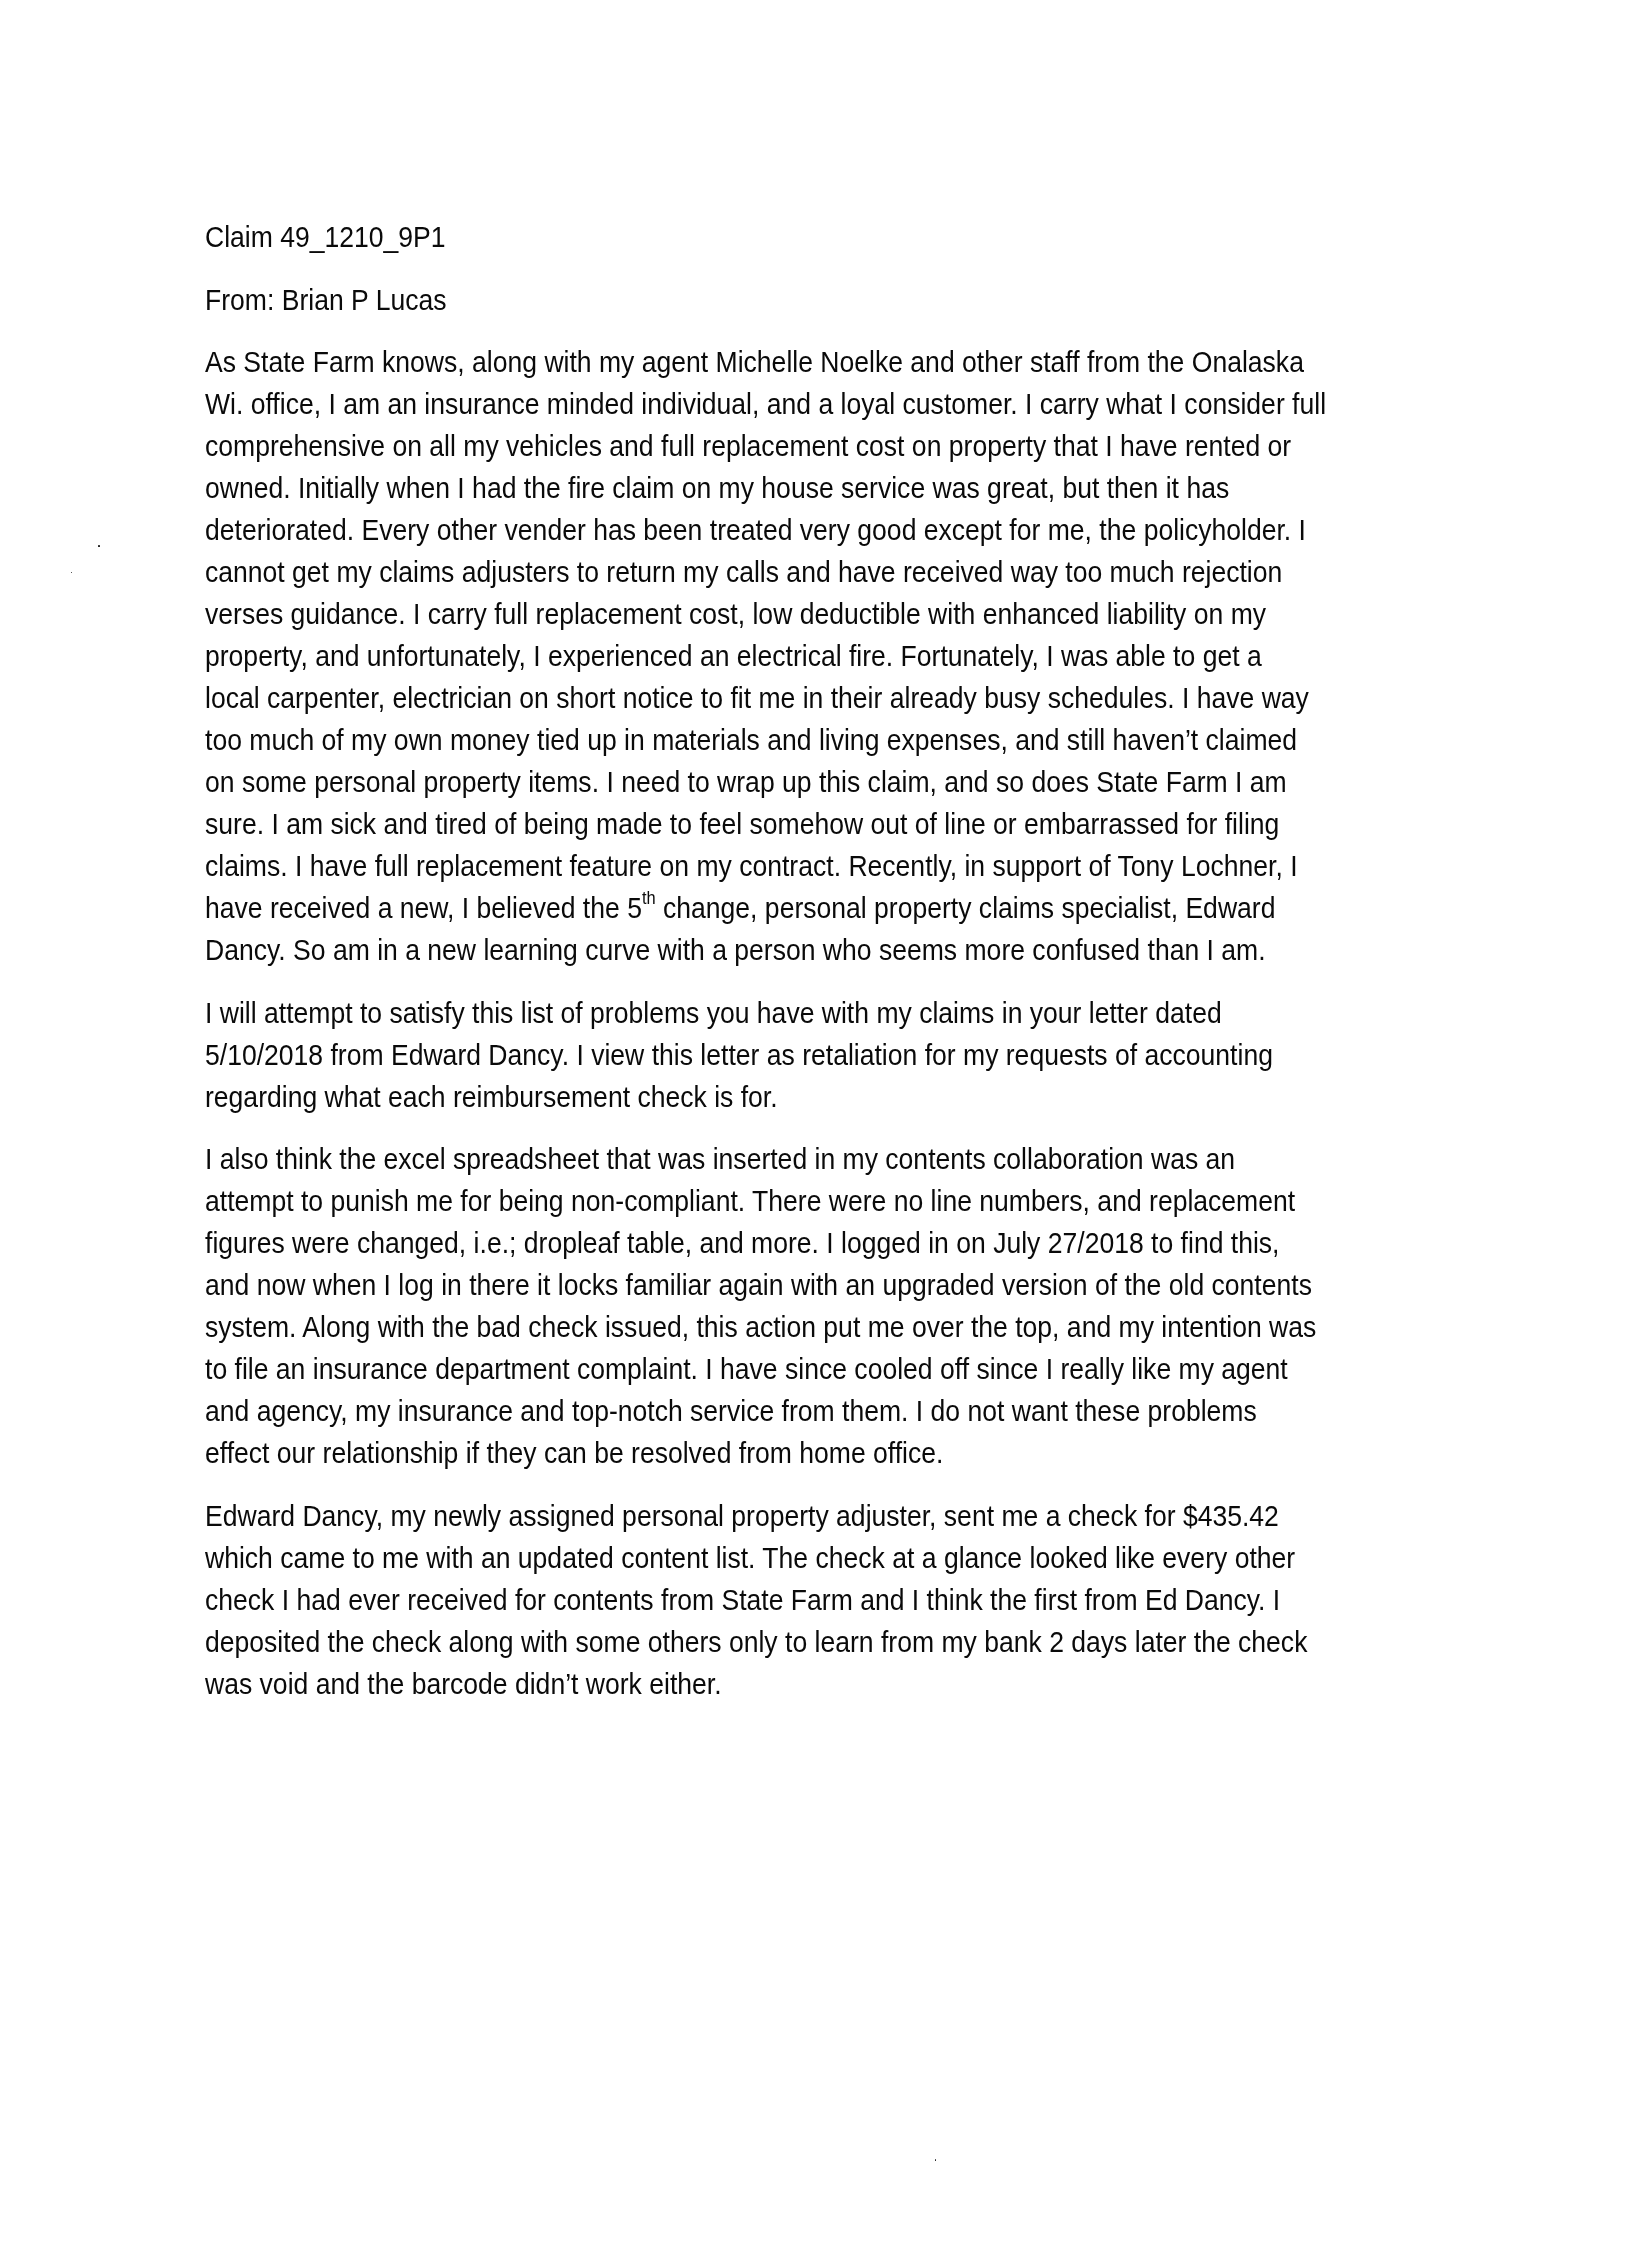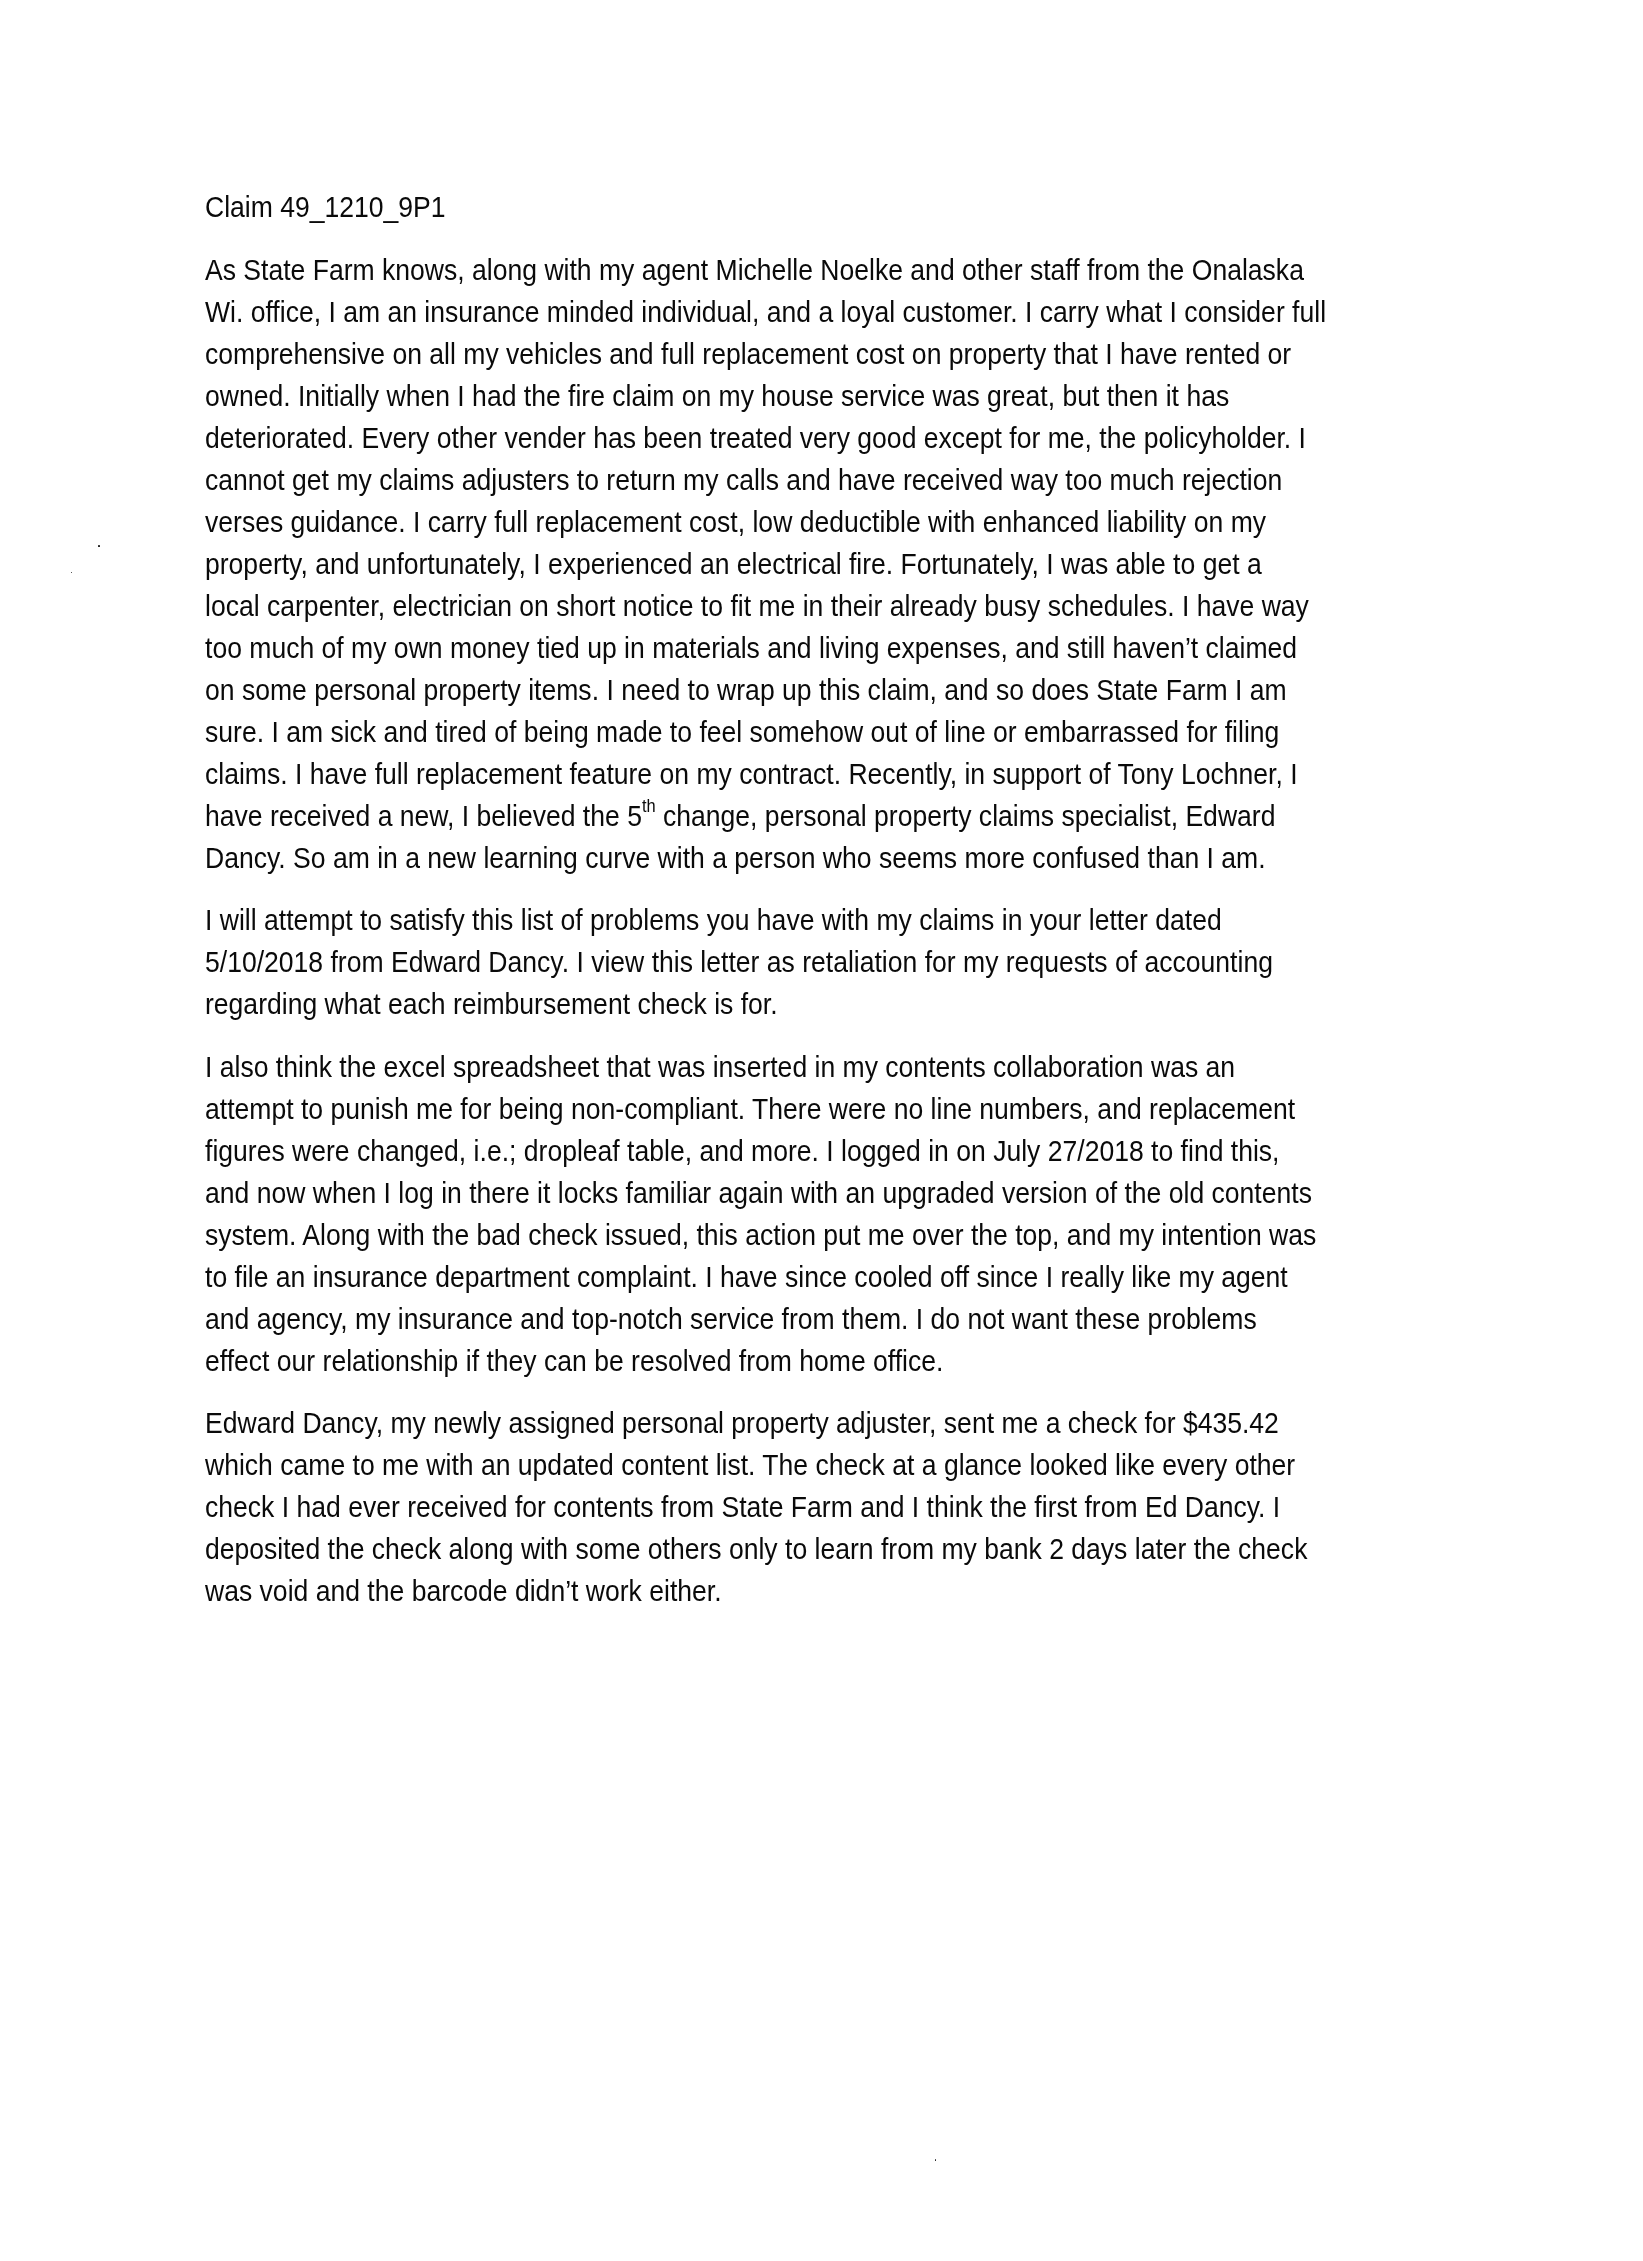--- a/index.html
+++ b/index.html
@@ -18,21 +18,21 @@
   .page {
     position: absolute;
     left: 0; top: 0;
     width: 1644px;
     height: 2261px;
     background: #ffffff;
   }
   .content {
     position: absolute;
     left: 205px;
-    top: 186px;
+    top: 216px;
     width: 1263px;
   }
   .para {
     margin: 0 0 20.6px 0;
     padding: 0;
   }
   .line {
     display: block;
     height: 42px;
     line-height: 42px;
@@ -61,20 +61,23 @@
 <div class="page">
 
   <span class="speck" style="left:98px; top:545px;"></span>
   <span class="speck" style="left:71px; top:572px; width:1.3px; height:1.3px;"></span>
   <span class="speck" style="left:935px; top:2159px; width:1.3px; height:1.9px;"></span>
 
   <div class="content">
 
     <p class="para">
       <span class="line">Claim 49_1210_9P1</span>
+    </p>
+    <p class="para">
+      <span class="line">From: Brian P Lucas</span>
     </p>
 
     <p class="para">
       <span class="line">As State Farm knows, along with my agent Michelle Noelke and other staff from the Onalaska</span>
       <span class="line">Wi. office, I am an insurance minded individual, and a loyal customer. I carry what I consider full</span>
       <span class="line">comprehensive on all my vehicles and full replacement cost on property that I have rented or</span>
       <span class="line">owned. Initially when I had the fire claim on my house service was great, but then it has</span>
       <span class="line">deteriorated. Every other vender has been treated very good except for me, the policyholder. I</span>
       <span class="line">cannot get my claims adjusters to return my calls and have received way too much rejection</span>
       <span class="line">verses guidance. I carry full replacement cost, low deductible with enhanced liability on my</span>

